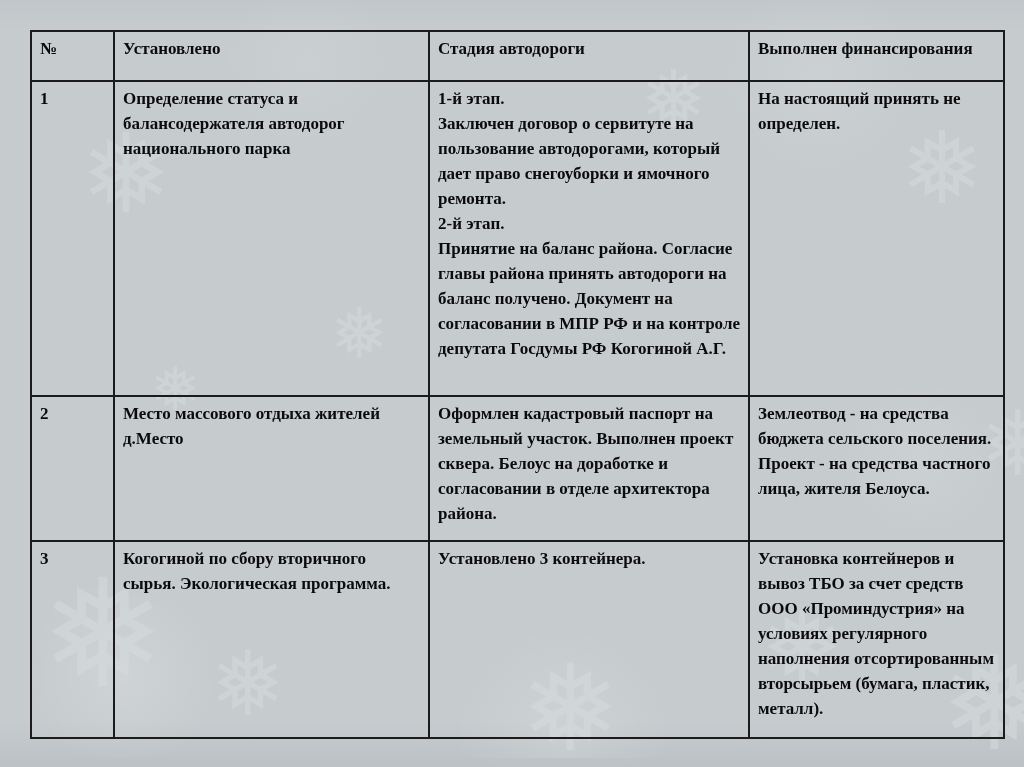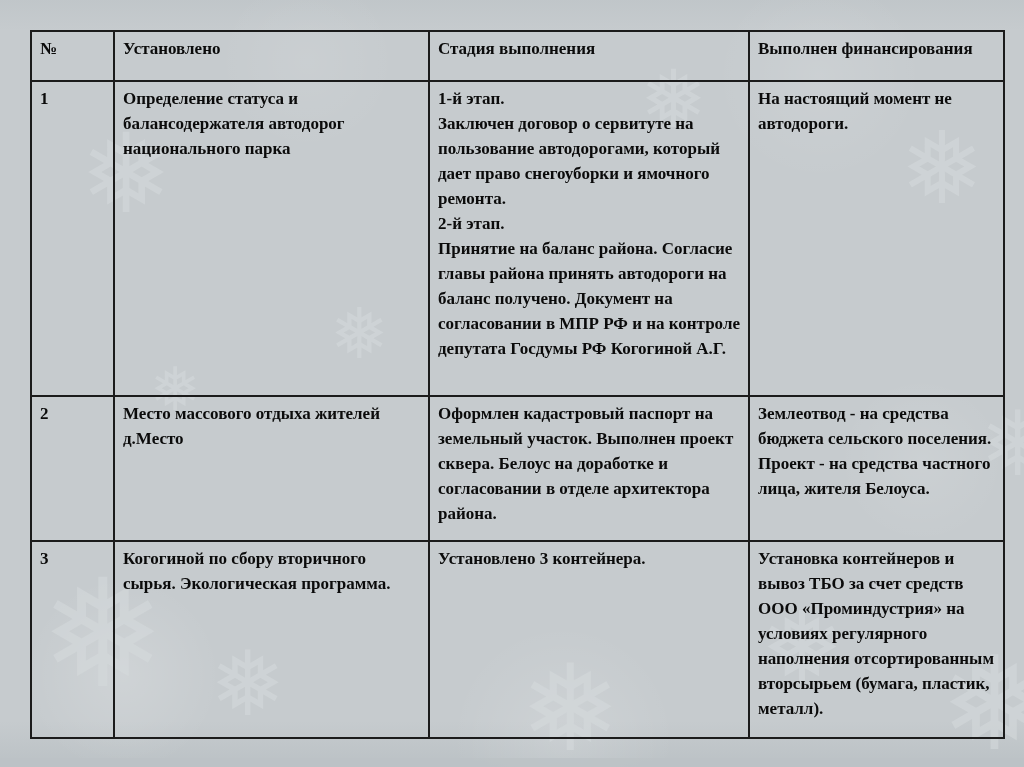--- a/index.html
+++ b/index.html
@@ -94,33 +94,33 @@
     <colgroup>
       <col class="col-num">
         <col class="col-act">
         <col class="col-stage">
         <col class="col-fund">
     </colgroup>
     <thead>
       <tr class="row-header">
         <th>№</th>
         <th>Установлено</th>
-        <th>Стадия выполнения</th>
+        <th>Стадия автодороги</th>
         <th>Выполнен финансирования</th>
       </tr>
     </thead>
     <tbody>
       <tr class="row-1">
         <td>1</td>
         <td>Определение статуса и балансодержателя автодорог национального парка</td>
         <td>1-й этап.
 Заключен договор о сервитуте на пользование автодорогами, который дает право снегоуборки и ямочного ремонта.
 2-й этап.
 Принятие на баланс района. Согласие главы района принять автодороги на баланс получено. Документ на согласовании в МПР РФ и на контроле депутата Госдумы РФ Когогиной А.Г.</td>
-        <td>На настоящий момент не автодороги.</td>
+        <td>На настоящий принять не определен.</td>
       </tr>
       <tr class="row-2">
         <td>2</td>
         <td>Место массового отдыха жителей д.Место</td>
         <td>Оформлен кадастровый паспорт на земельный участок. Выполнен проект сквера. Белоус на доработке и согласовании в отделе архитектора района.</td>
         <td>Землеотвод - на средства бюджета сельского поселения. Проект - на средства частного лица, жителя Белоуса.</td>
       </tr>
       <tr class="row-3">
         <td>3</td>
         <td>Когогиной по сбору вторичного сырья. Экологическая программа.</td>

